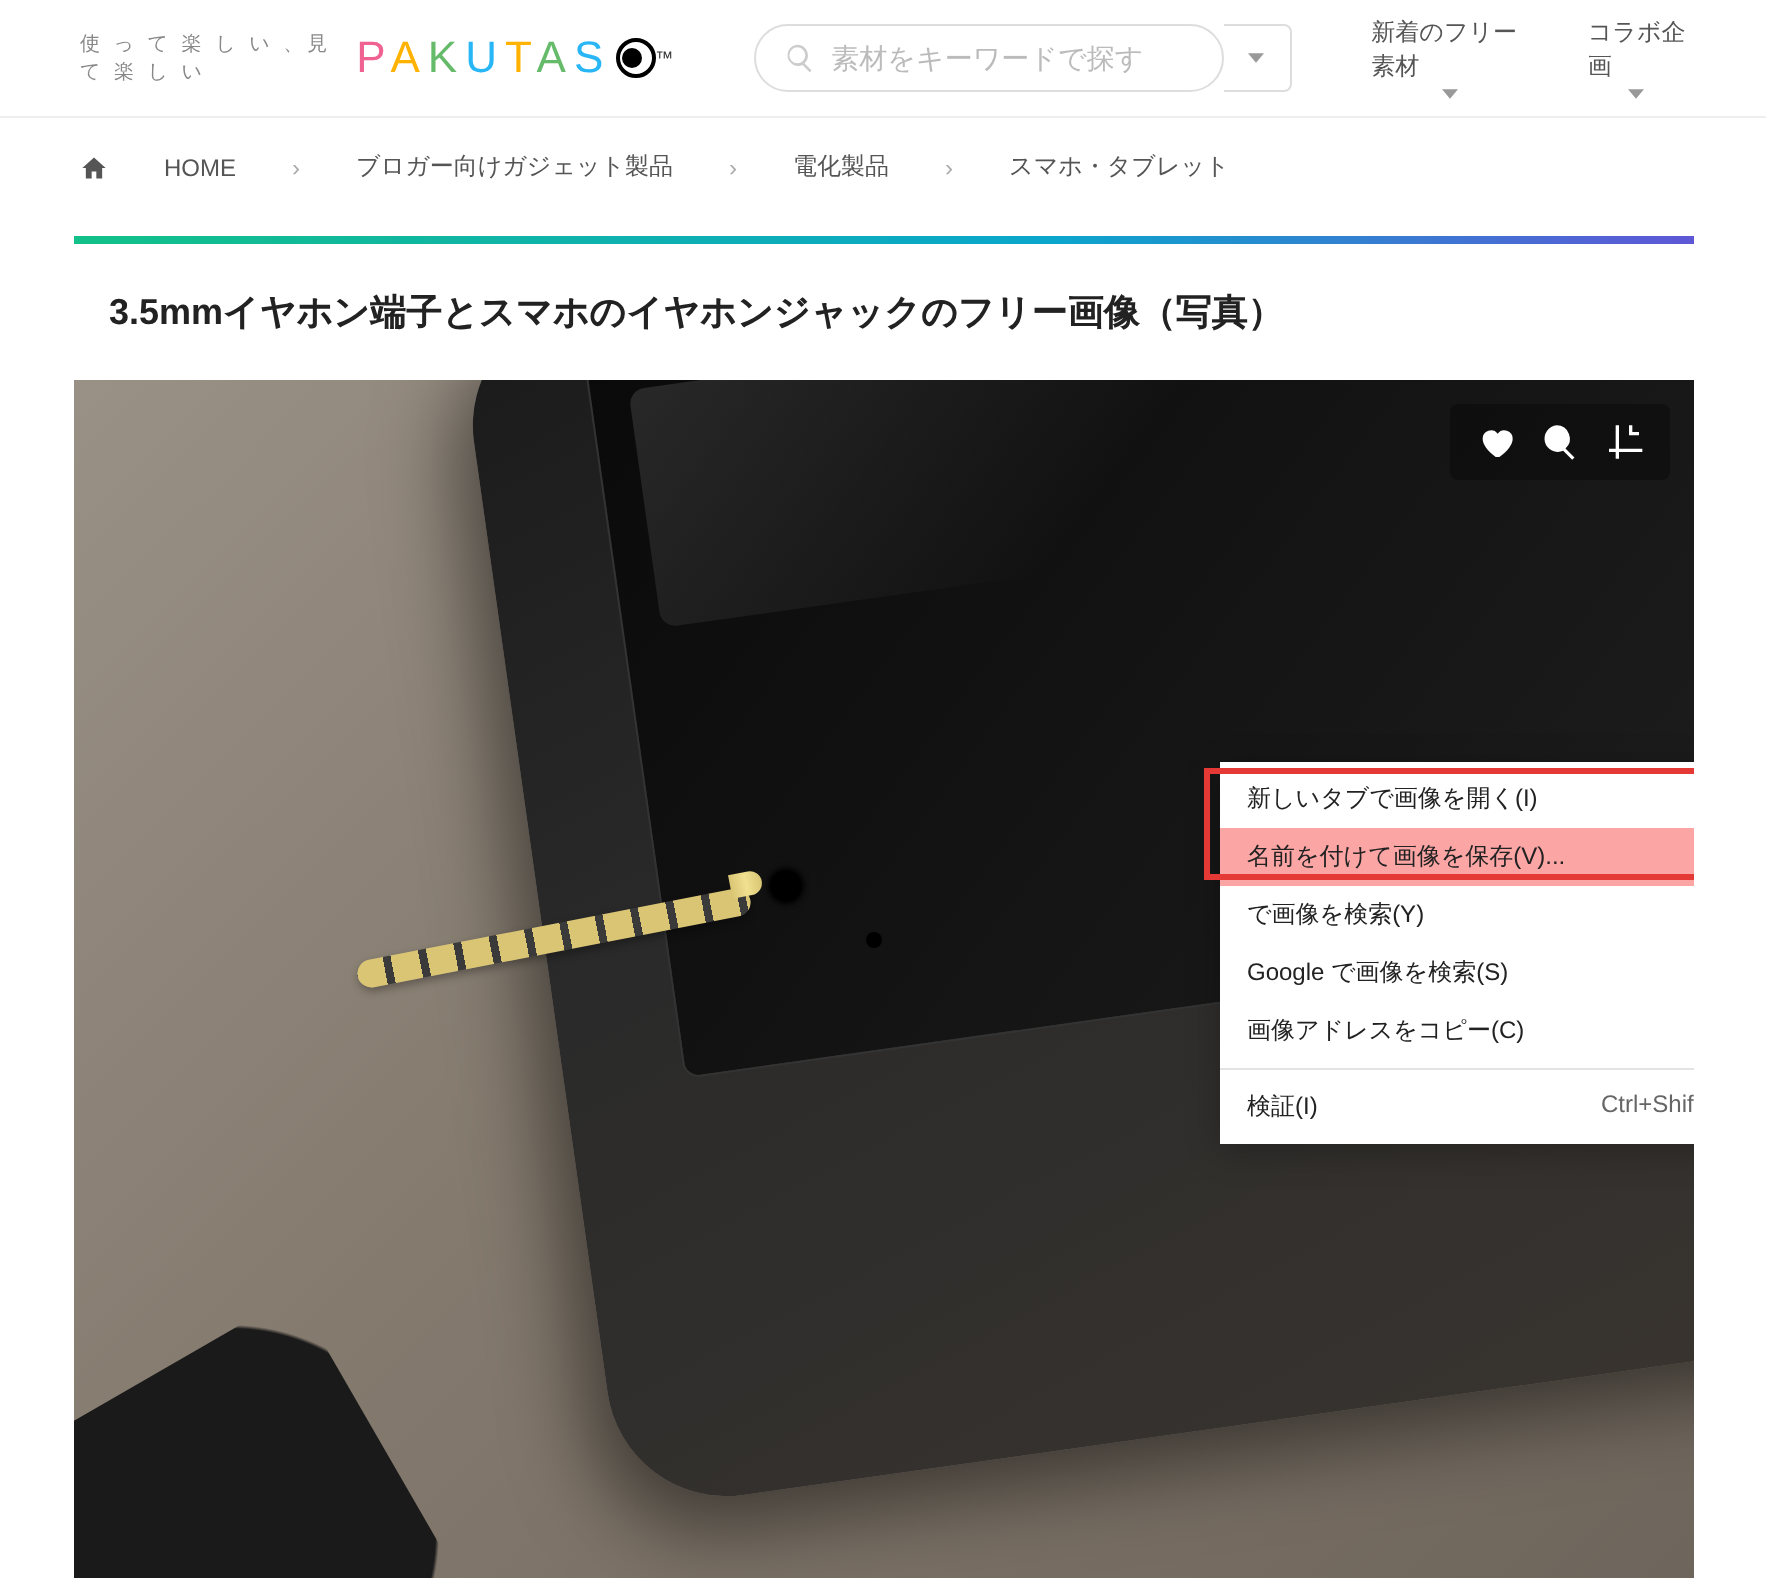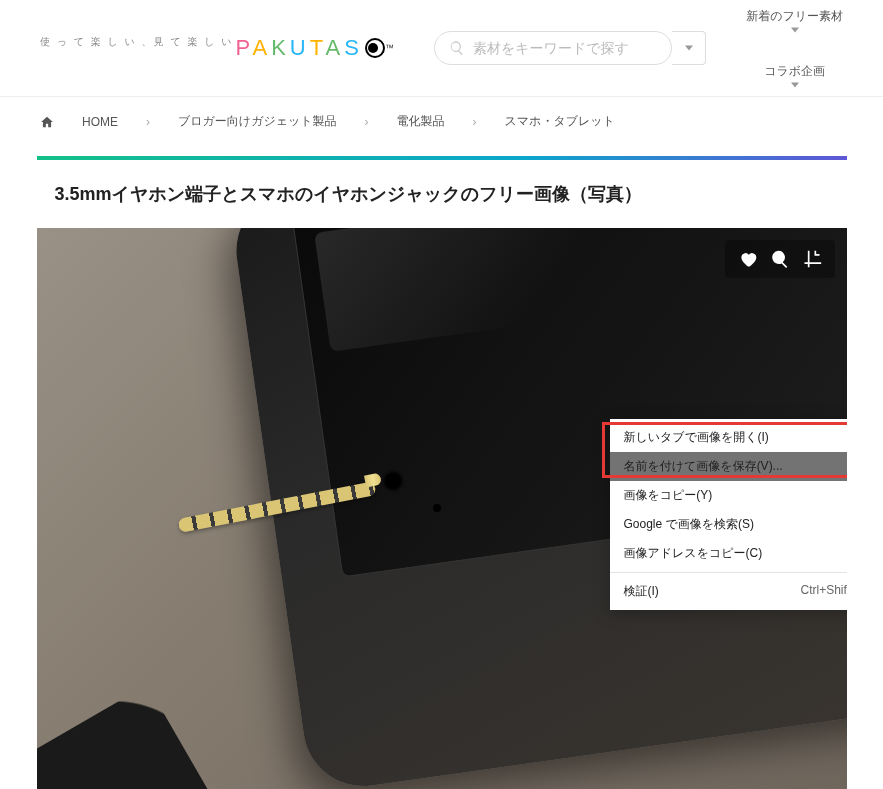--- a/index.html
+++ b/index.html
@@ -15,21 +15,21 @@
     .tm { font-size: 9px; color: #333; vertical-align: super; margin-left: -2px; }
 
     .search-wrap { display: flex; flex: 1; margin: 0 20px; }
     .search { display: flex; align-items: center; background: #fff; border: 1px solid #ddd; border-radius: 20px; padding: 6px 14px; flex: 1; gap: 8px; }
     .search svg { width: 16px; height: 16px; fill: #ccc; }
     .search input { border: none; outline: none; font-size: 14px; color: #8b5cf6; flex: 1; background: transparent; }
     .search input::placeholder { color: #bbb; }
     .search-dd { width: 34px; height: 34px; border: 1px solid #ddd; border-left: none; background: #fff; display: flex; align-items: center; justify-content: center; border-radius: 0 4px 4px 0; cursor: pointer; }
     .search-dd svg { width: 8px; height: 8px; fill: #999; }
 
-    .nav { display: flex; gap: 30px; flex-direction: column; }
+    .nav { display: flex; gap: 30px; }
     .nav-item { font-size: 12px; color: #555; display: flex; flex-direction: column; align-items: center; gap: 2px; cursor: pointer; }
     .nav-item svg { width: 8px; height: 6px; fill: #999; }
 
     .breadcrumb { display: flex; align-items: center; gap: 28px; padding: 16px 40px; font-size: 12px; color: #555; }
     .breadcrumb .home-icon { width: 14px; height: 14px; fill: #555; }
     .breadcrumb a { color: #555; text-decoration: none; cursor: pointer; }
     .breadcrumb .sep { color: #aaa; }
 
     .content { max-width: 810px; margin: 10px auto 0; }
     .gradient-bar { height: 4px; background: linear-gradient(90deg, #13c088 0%, #0aa6cc 60%, #5f57d6 100%); }
@@ -47,21 +47,21 @@
     .cable { position: absolute; left: -40px; bottom: -20px; width: 220px; height: 220px; background: radial-gradient(ellipse at 60% 40%, #1a1a1a 55%, transparent 56%); transform: rotate(-30deg); }
     .plug-shaft { position: absolute; left: 140px; top: 272px; width: 200px; height: 14px; background: repeating-linear-gradient(90deg, #d9c574 0 14px, #3a3a3a 14px 18px, #d9c574 18px 32px, #3a3a3a 32px 36px, #d9c574 36px 50px, #3a3a3a 50px 54px); border-radius: 7px; transform: rotate(-11deg); box-shadow: 0 2px 4px rgba(0,0,0,0.3); }
     .plug-tip { position: absolute; left: 328px; top: 246px; width: 16px; height: 12px; background: linear-gradient(90deg, #d9c574 0%, #f0e090 50%, #d9c574 100%); border-radius: 0 8px 8px 0; transform: rotate(-11deg); }
 
     .image-actions { position: absolute; top: 12px; right: 12px; display: flex; gap: 10px; background: rgba(0,0,0,0.3); padding: 8px 12px; border-radius: 4px; }
     .image-actions .act { width: 22px; height: 22px; cursor: pointer; display: flex; align-items: center; justify-content: center; }
     .image-actions svg { width: 20px; height: 20px; fill: #fff; }
 
     .context-menu { position: absolute; left: 573px; top: 191px; width: 265px; background: #fff; box-shadow: 0 4px 16px rgba(0,0,0,0.25); font-size: 12px; color: #222; padding: 4px 0; }
     .ctx-item { padding: 6px 14px; cursor: pointer; display: flex; justify-content: space-between; }
-    .ctx-item.hi { background: #737373; }
+    .ctx-item.hi { background: #fca5a5; }
     .ctx-sep { height: 1px; background: #e3e3e3; margin: 4px 0; }
     .ctx-box { position: absolute; border: 3px solid #e53935; pointer-events: none; }
     .shortcut { color: #666; }
   </style>
 </head>
 <body>
 
 <div class="header">
   <div class="logo-block">
     <div class="tagline">使 っ て 楽 し い 、見 て 楽 し い</div>
@@ -149,21 +149,21 @@
     </div>
 
     <div class="context-menu">
       <div class="ctx-item">
           <span>新しいタブで画像を開く(I)</span>
         </div>
       <div class="ctx-item hi">
           <span>名前を付けて画像を保存(V)...</span>
         </div>
       <div class="ctx-item">
-          <span>画像をコピー(Y)</span>
+          <span>で画像を検索(Y)</span>
         </div>
       <div class="ctx-item">
           <span>Google で画像を検索(S)</span>
         </div>
       <div class="ctx-item">
           <span>画像アドレスをコピー(C)</span>
         </div>
       <div class="ctx-sep"></div>
       <div class="ctx-item">
         <span>検証(I)</span>

